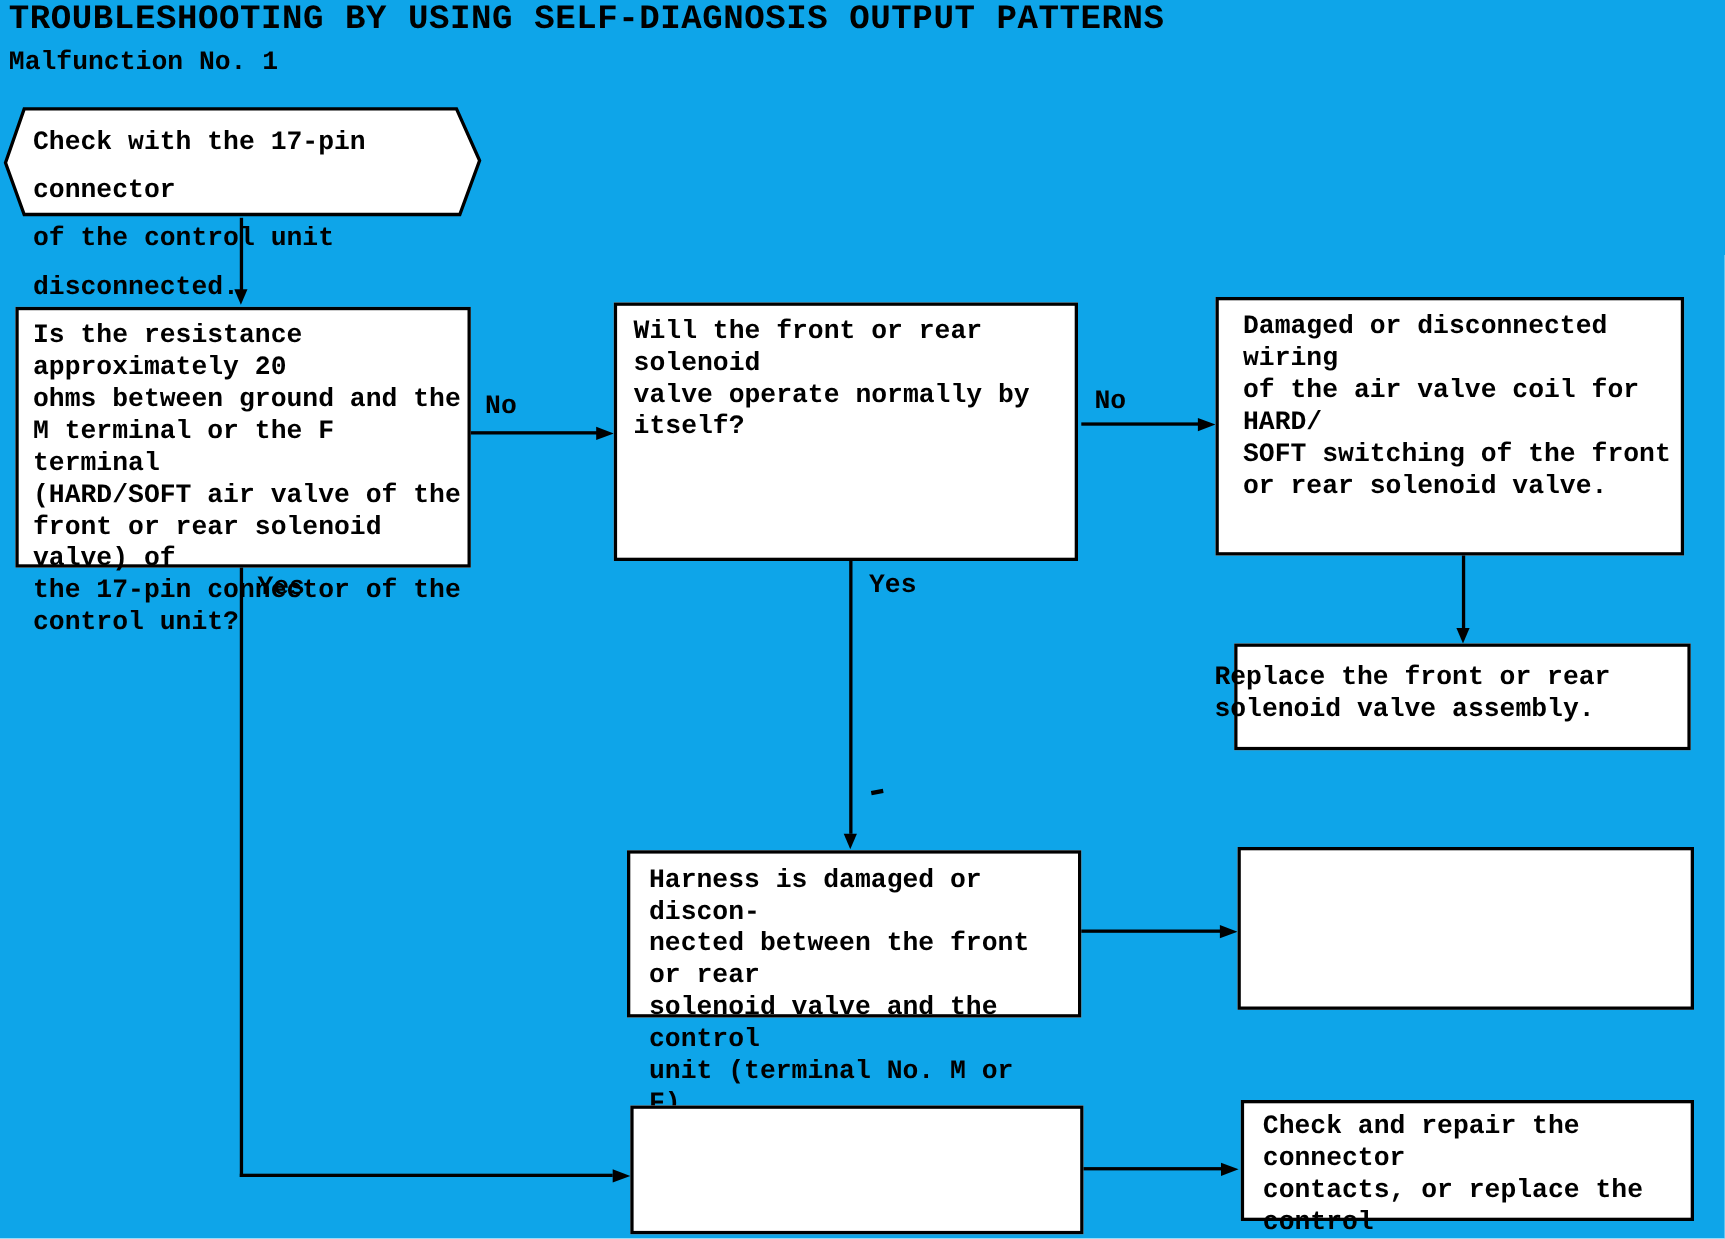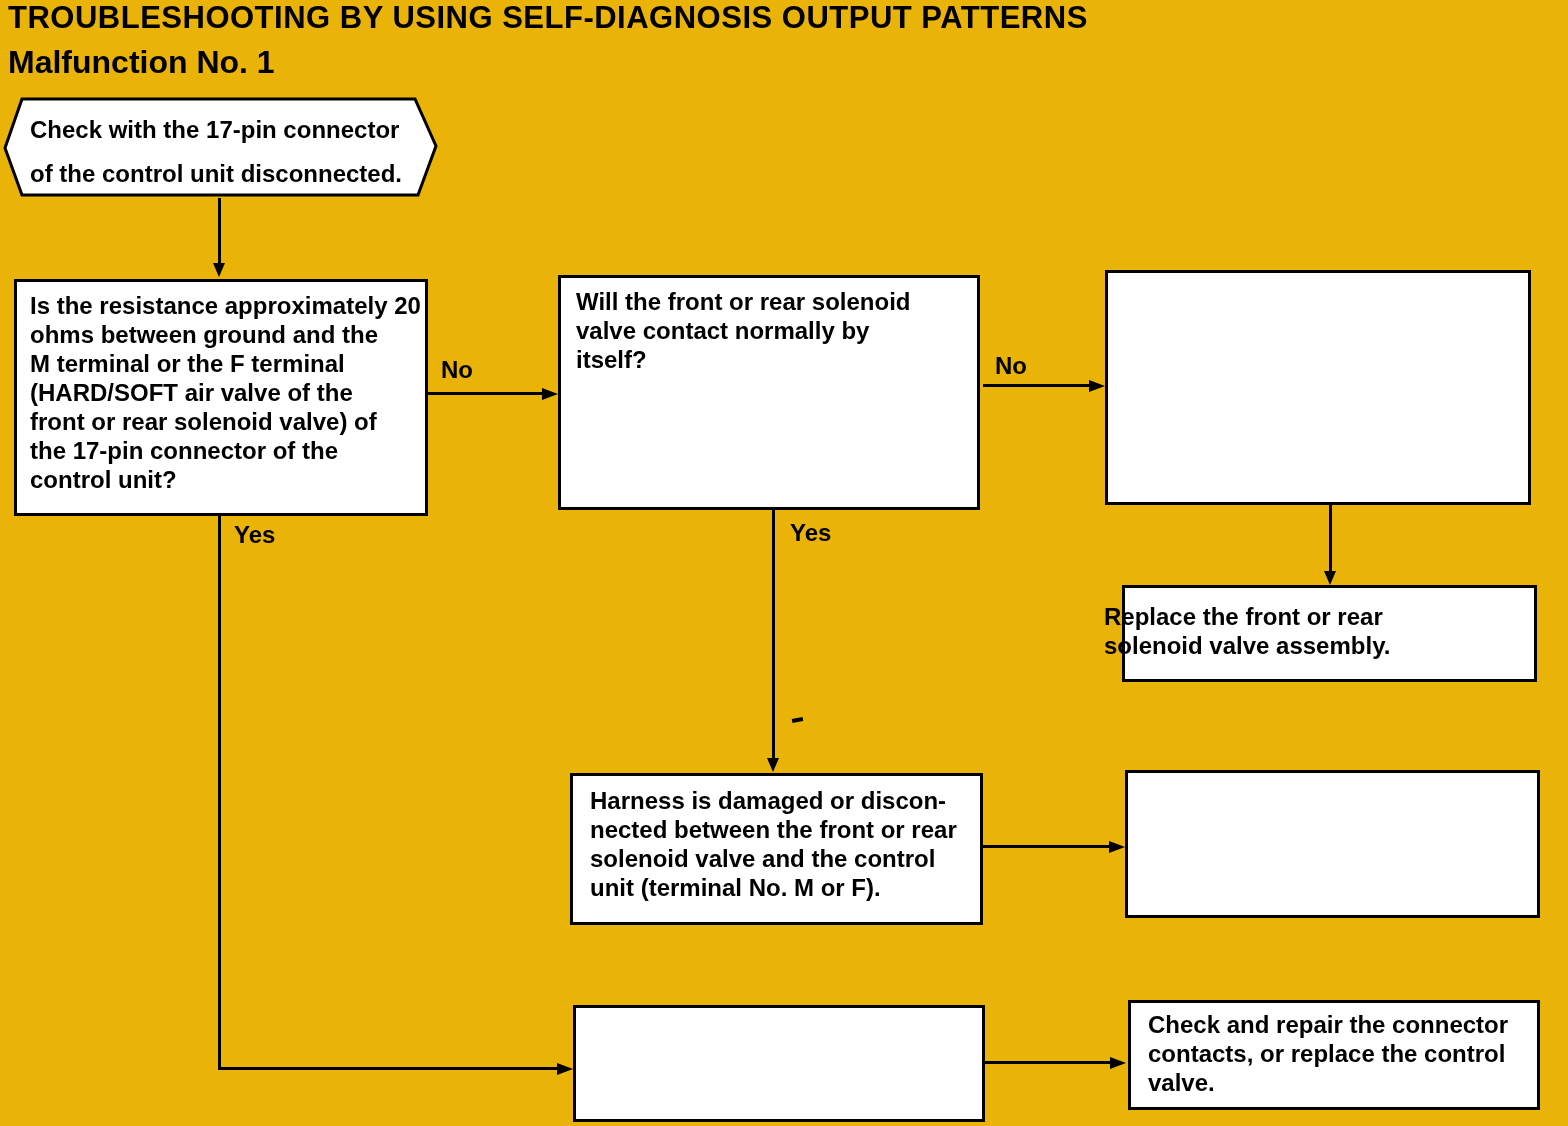--- a/index.html
+++ b/index.html
@@ -4,39 +4,39 @@
 <style>
   html, body {
     margin: 0;
     padding: 0;
     background: #ffffff;
   }
   #page {
     position: relative;
     width: 1568px;
     height: 1126px;
-    background: #eab308;
-    font-family: Liberation Sans, sans-serif;
+    background: #0ea5e9;
+    font-family: Liberation Mono, monospace;
     color: #000000;
     overflow: hidden;
   }
   .title {
     position: absolute;
     left: 8px;
     top: 0px;
     font-size: 31px;
     font-weight: bold;
     letter-spacing: 0.5px;
     white-space: nowrap;
   }
   .subtitle {
     position: absolute;
     left: 8px;
     top: 44px;
-    font-size: 32px;
+    font-size: 24px;
     font-weight: bold;
     white-space: nowrap;
   }
   .box {
     position: absolute;
     border: 3px solid #000000;
     background: #ffffff;
     box-sizing: border-box;
   }
   .box-text {
@@ -128,28 +128,32 @@
 front or rear solenoid valve) of
 the 17-pin connector of the
 control unit?</div>
 
   <div class="flow-label" style="left:441px; top:356px;">No</div>
   <div class="hline" style="left:428px; top:392px; width:116px;"></div>
   <div class="arrow-right" style="left:542px; top:388px;"></div>
 
   <div class="box" style="left:558px; top:275px; width:422px; height:235px;"></div>
   <div class="box-text" style="left:576px; top:287px; width:390px;">Will the front or rear solenoid
-valve contact normally by
+valve operate normally by
 itself?</div>
 
   <div class="flow-label" style="left:995px; top:352px;">No</div>
   <div class="hline" style="left:983px; top:384px; width:108px;"></div>
   <div class="arrow-right" style="left:1089px; top:380px;"></div>
 
   <div class="box" style="left:1105px; top:270px; width:426px; height:235px;"></div>
+  <div class="box-text" style="left:1130px; top:283px; width:396px;">Damaged or disconnected wiring
+of the air valve coil for HARD/
+SOFT switching of the front
+or rear solenoid valve.</div>
 
   <div class="vline" style="left:1329px; top:505px; height:68px;"></div>
   <div class="arrow-down" style="left:1324px; top:571px;"></div>
 
   <div class="box" style="left:1122px; top:585px; width:415px; height:97px;"></div>
   <div class="box-text" style="left:1104px; top:602px; width:390px;">Replace the front or rear
 solenoid valve assembly.</div>
 
   <div class="flow-label" style="left:790px; top:519px;">Yes</div>
   <div class="vline" style="left:772px; top:510px; height:248px;"></div>

